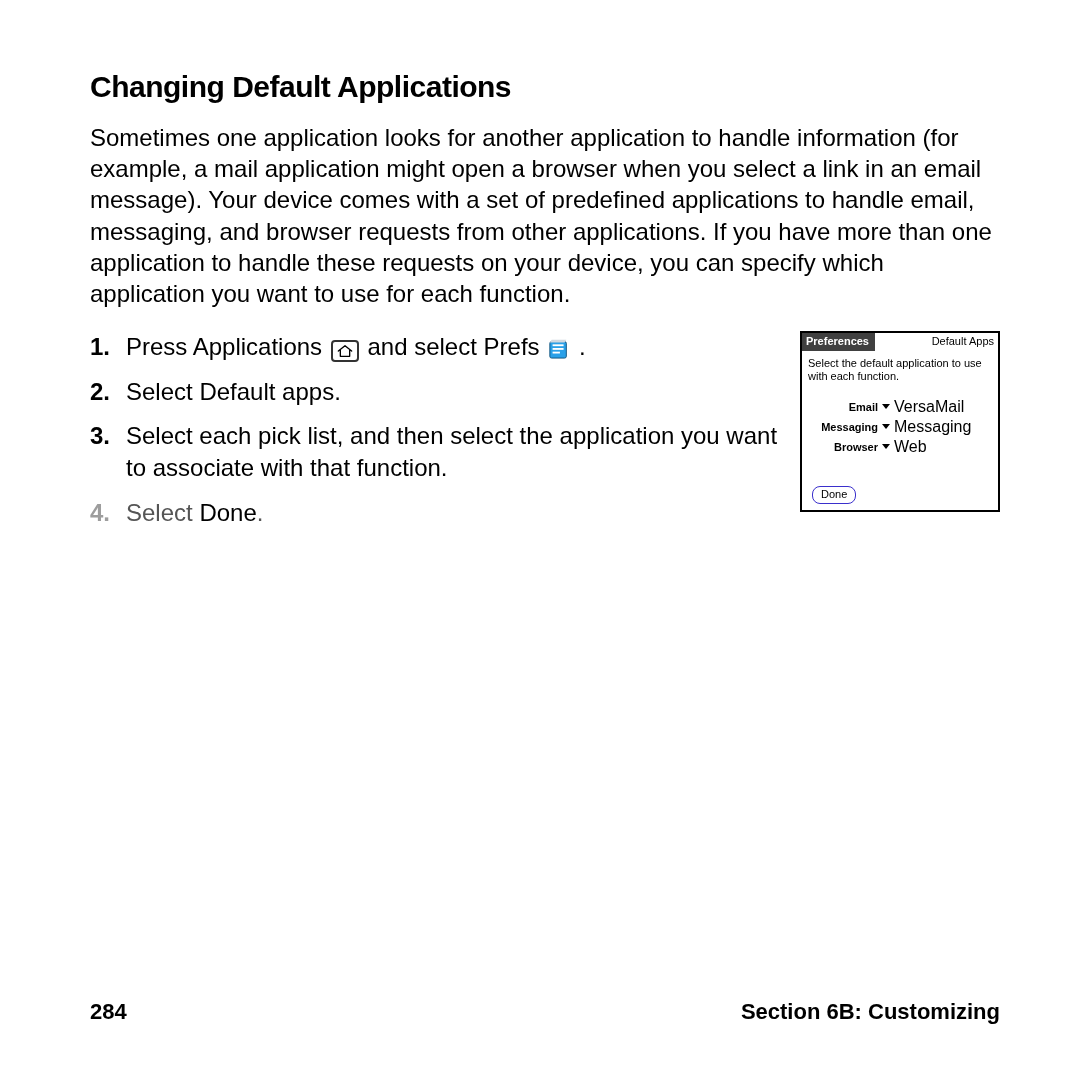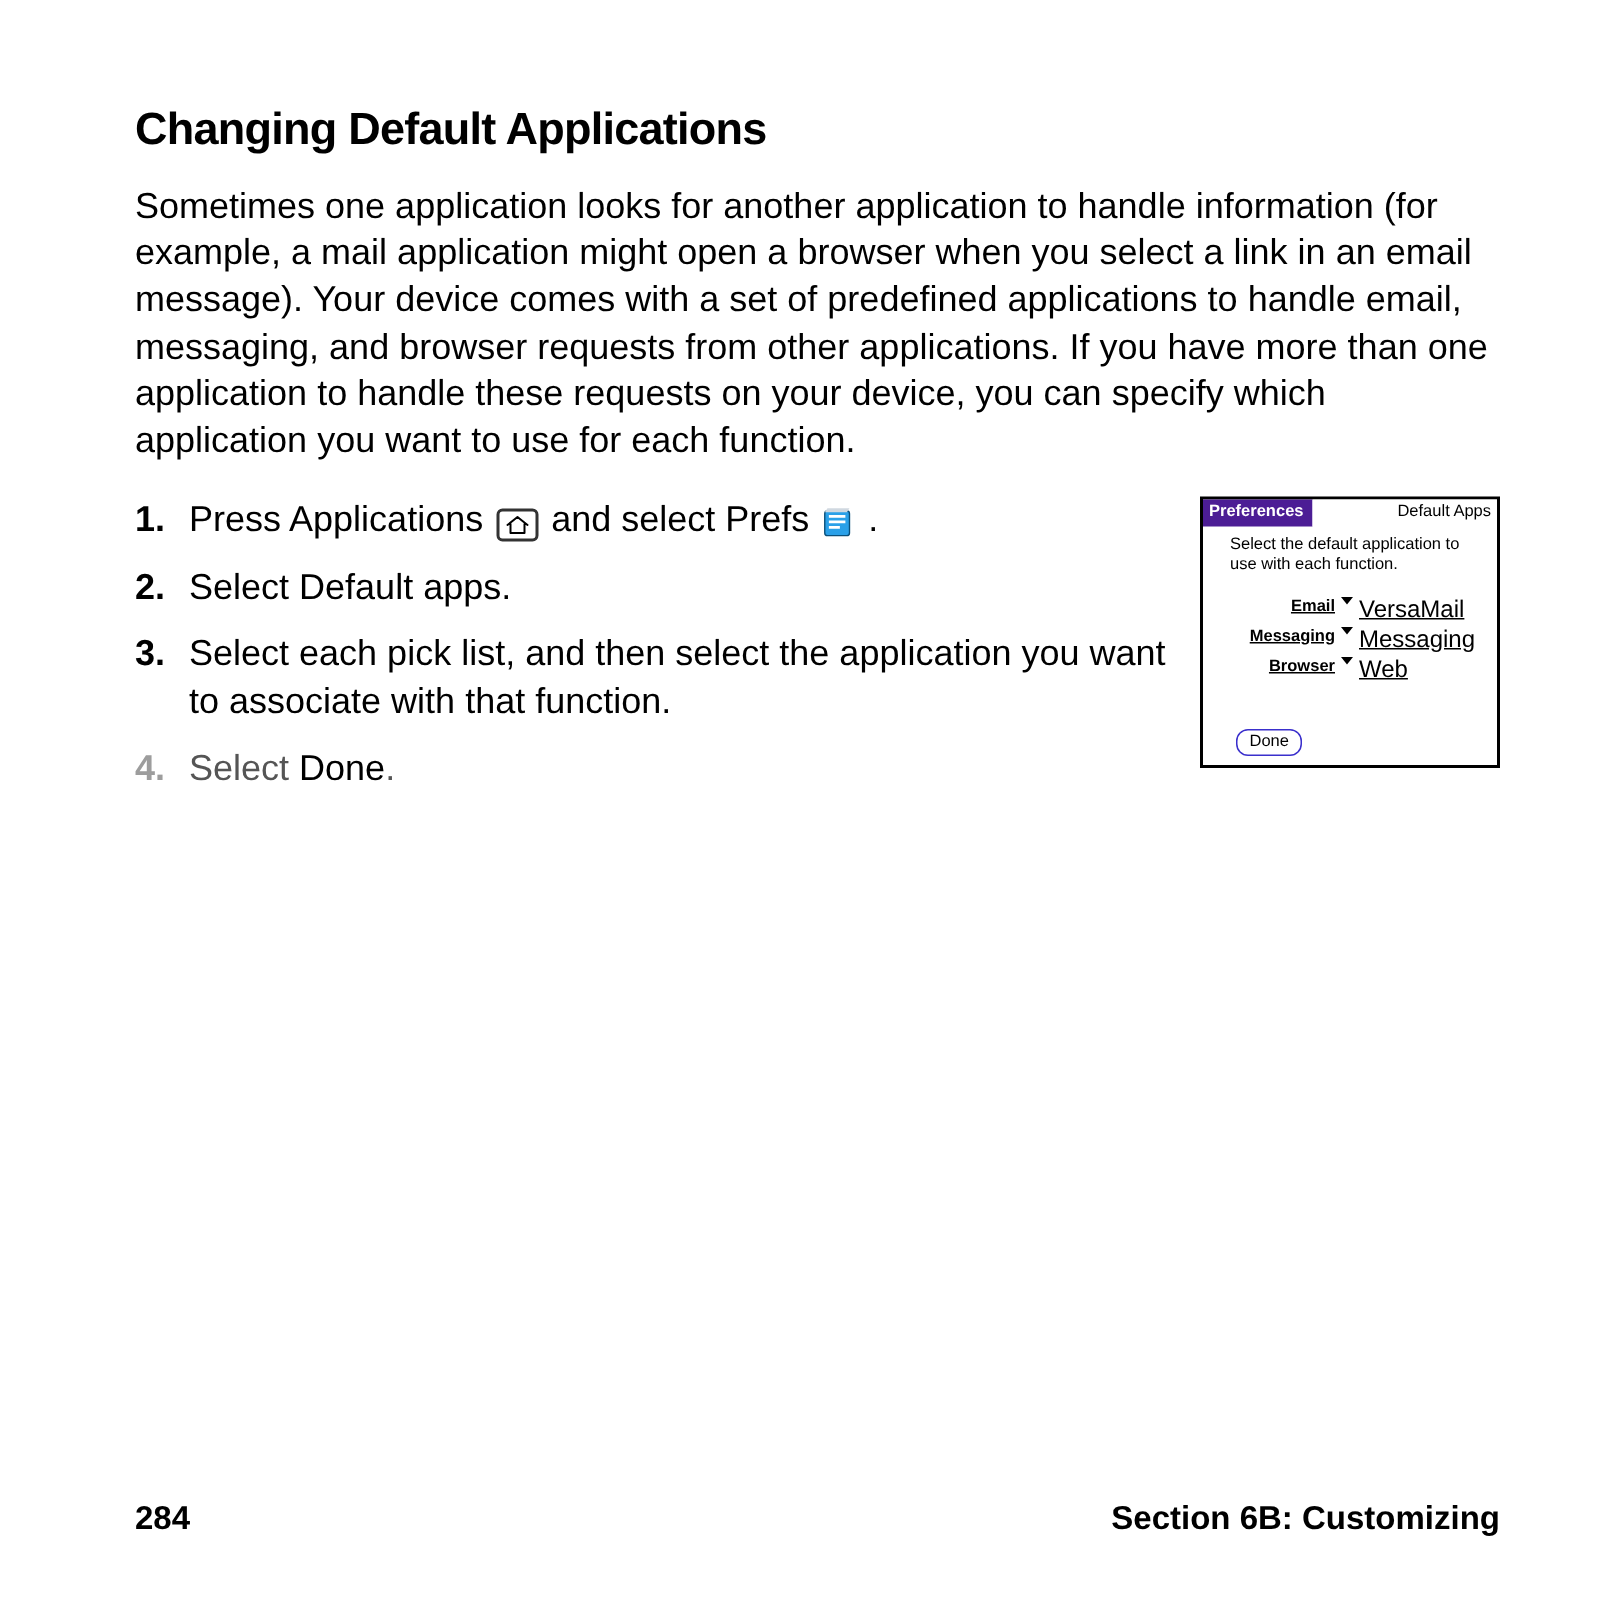--- a/index.html
+++ b/index.html
@@ -16,26 +16,26 @@
   .steps li.step4 { color: #555; }
   .bold { font-weight: 400; }
   .icon-home { display: inline-flex; align-items: center; justify-content: center; width: 28px; height: 22px; border: 2px solid #333; border-radius: 4px; vertical-align: -3px; margin: 0 2px; background: #fff; }
   .icon-home svg { width: 16px; height: 14px; }
   .icon-prefs { display: inline-flex; align-items: center; justify-content: center; width: 22px; height: 22px; vertical-align: -4px; margin: 0 2px; }
   .icon-prefs svg { width: 22px; height: 22px; }
 
   
   .palm { flex: 0 0 200px; width: 200px; border: 2px solid #000; background: #fff; font-family: Verdana, Geneva, sans-serif; font-size: 11px; }
   .palm-titlebar { display: flex; align-items: stretch; height: 18px; }
-  .palm-title-left { background: #4c1d95; color: #fff; font-weight: 700; padding: 2px 6px 0 4px; font-size: 11px; border-top-right-radius: 0; }
+  .palm-title-left { background: #404040; color: #fff; font-weight: 700; padding: 2px 6px 0 4px; font-size: 11px; border-top-right-radius: 0; }
   .palm-title-right { flex: 1; background: #fff; text-align: right; padding: 2px 4px 0 0; font-size: 11px; }
-  .palm-body { padding: 6px 6px 2px 18px; }
+  .palm-body { padding: 6px 6px 2px 6px; }
   .palm-desc { font-size: 11px; line-height: 1.2; margin-bottom: 14px; }
   .palm-rows { margin-left: 10px; margin-bottom: 30px; }
-  .palm-row { display: flex; align-items: flex-start; margin-bottom: 2px; text-decoration: underline; }
+  .palm-row { display: flex; align-items: center; margin-bottom: 2px; }
   .palm-row .lbl { width: 64px; text-align: right; font-weight: 700; font-size: 11px; padding-right: 4px; }
   .palm-row .arrow { width: 0; height: 0; border-left: 4px solid transparent; border-right: 4px solid transparent; border-top: 5px solid #000; margin-right: 4px; }
   .palm-row .val { font-size: 16px; }
   .palm-done { display: inline-block; border: 1.5px solid #3a2fcc; border-radius: 8px; padding: 0 8px 1px 8px; font-size: 11px; margin: 0 0 4px 4px; line-height: 15px; }
 
   .footer { position: absolute; bottom: 55px; left: 90px; right: 80px; display: flex; justify-content: space-between; font-size: 22px; font-weight: 700; }
 </style>
 </head>
 <body>
 

